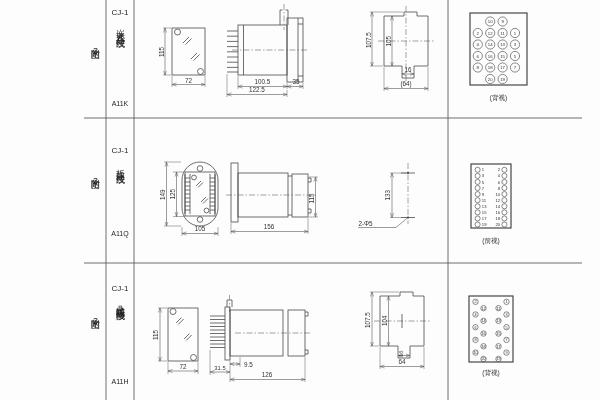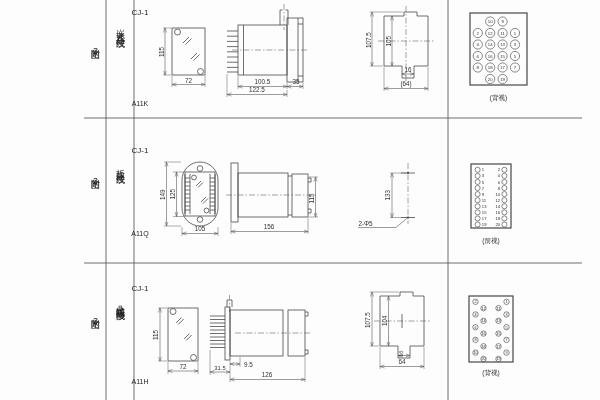--- a/index.html
+++ b/index.html
@@ -8,21 +8,21 @@
   svg{position:absolute;left:0;top:0;}
   .ln{stroke:#4a4a4a;stroke-width:0.8;fill:none;}
   .lnb{stroke:#3f3f3f;stroke-width:1.15;fill:none;}
   .tbl{stroke:#5f5f5f;stroke-width:0.9;fill:none;}
   .dim{stroke:#5a5a5a;stroke-width:0.6;fill:none;}
   .ext{stroke:#6a6a6a;stroke-width:0.55;fill:none;}
   .cl{stroke:#5a5a5a;stroke-width:0.55;fill:none;stroke-dasharray:6 2 1.5 2;}
   .dtxt{font-family:"Liberation Sans",sans-serif;font-size:6.3px;fill:#333;}
   .dtxt.small{font-size:5.8px;}
   .cap{font-family:"Liberation Sans",sans-serif;font-size:6.6px;fill:#333;}
-  .hlabel{position:absolute;font-size:8px;color:#222;padding-left:20px;}
+  .hlabel{position:absolute;font-size:8px;color:#222;}
   .vwrap{position:absolute;display:flex;justify-content:center;}
   .vtext{writing-mode:vertical-rl;text-orientation:upright;letter-spacing:2px;
          font-size:9px;color:#222;line-height:1;}
   .center{text-align:center;}
 </style>
 </head>
 <body>
 
 <div class="page">
 

